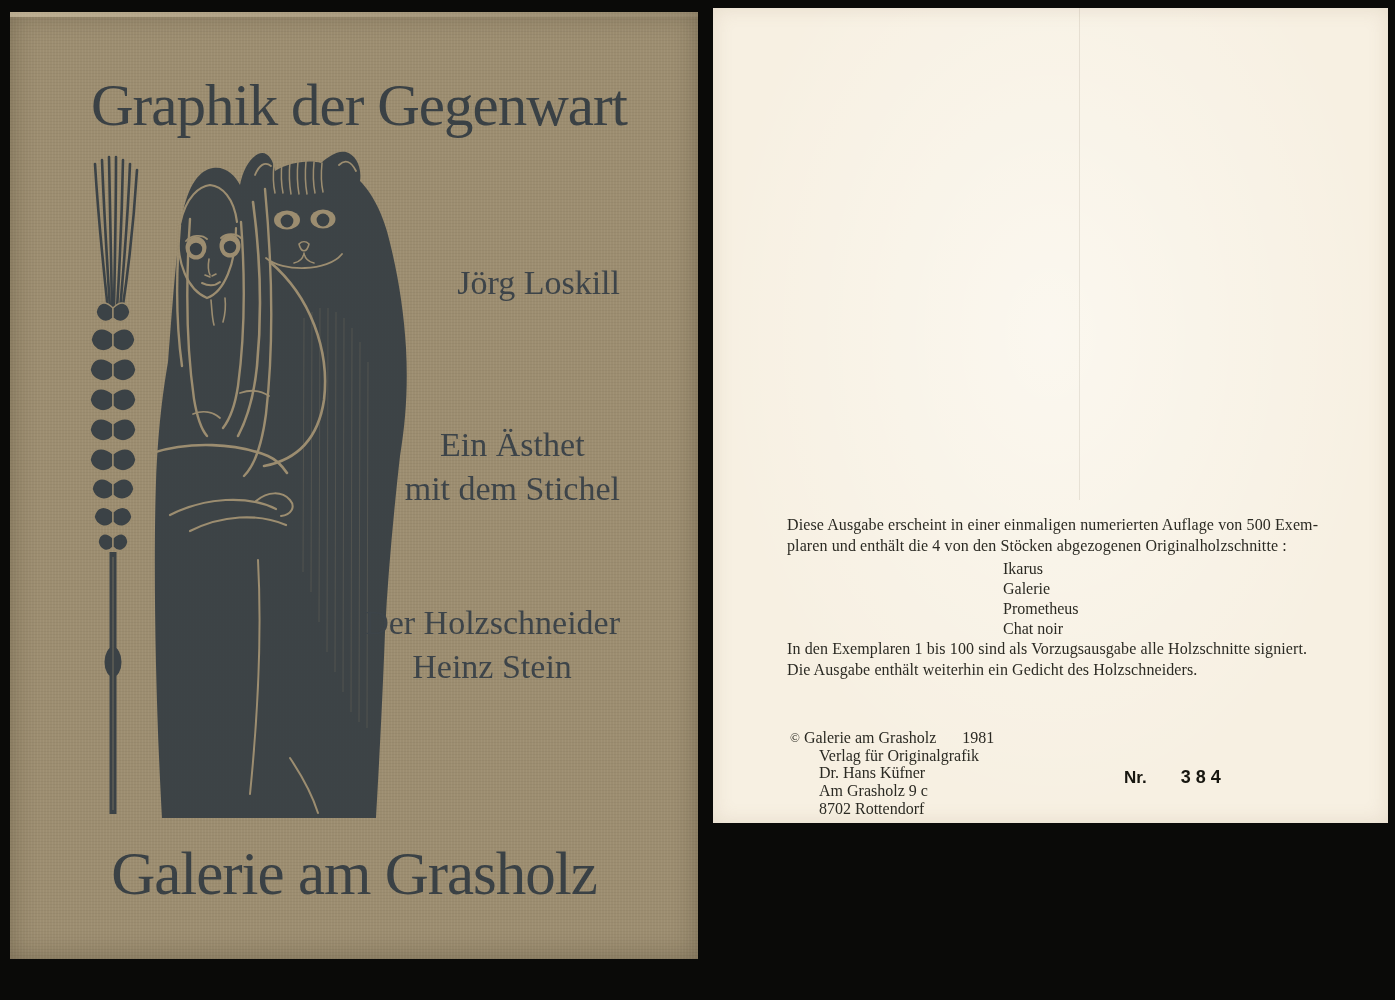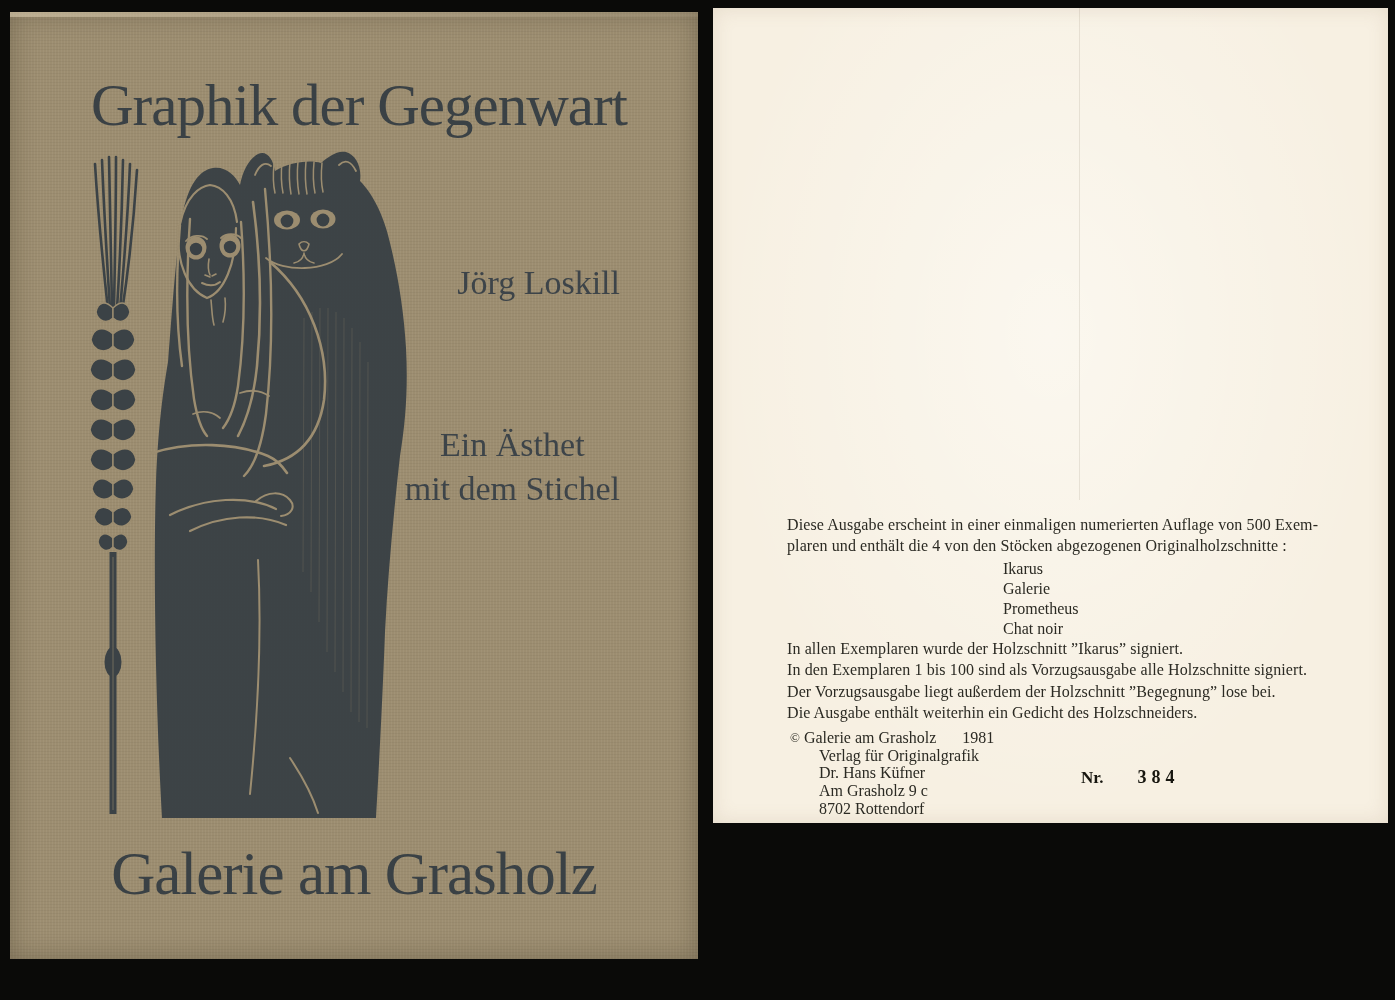--- a/index.html
+++ b/index.html
@@ -33,21 +33,21 @@
   .para{position:absolute;left:74px;font-size:16px;line-height:21.3px;letter-spacing:0.1px;white-space:nowrap;}
   .para1{top:506px;}
   .para2{top:630px;}
   .woodcut-list{position:absolute;left:250px;top:551px;font-size:16px;line-height:20px;margin-left:40px;}
   .imprint{position:absolute;left:77px;top:721px;font-size:16px;line-height:17.7px;}
   .imprint-first{white-space:nowrap;}
   .imprint-sym{display:inline-block;font-size:13px;vertical-align:1px;}
   .imprint-gallery{margin-left:4px;}
   .imprint-year{margin-left:26px;}
   .imprint-line{margin-left:29px;white-space:nowrap;}
-  .nr-row{position:absolute;left:368px;top:759px;font-family:Liberation Serif, serif;
+  .nr-row{position:absolute;left:411px;top:759px;font-family:Liberation Sans, sans-serif;
           color:#17160f;white-space:nowrap;}
   .nr-label{font-weight:bold;font-size:17px;}
   .nr-value{font-weight:600;font-size:18px;letter-spacing:5px;margin-left:34px;}
 </style>
 </head>
 <body>
 
 <div class="stage">
 
   <div class="cover">
@@ -191,43 +191,45 @@
       </g>
     </svg>
 
     <div class="cover-right-text author">Jörg Loskill</div>
 
     <div class="cover-right-text subtitle">
       <div>Ein Ästhet</div>
       <div>mit dem Stichel</div>
     </div>
 
+    <div class="cover-right-text role">
+      <div>Der Holzschneider</div>
+      <div>Heinz Stein</div>
+    </div>
 
     <div class="cover-title title-bottom">Galerie am Grasholz</div>
   </div>
 
   <div class="page">
     <div class="page-crease"></div>
 
     <div class="para para1">
       <div>Diese Ausgabe erscheint in einer einmaligen numerierten Auflage von 500 Exem-</div>
       <div>plaren und enthält die 4 von den Stöcken abgezogenen Originalholzschnitte :</div>
     </div>
 
     <div class="woodcut-list">
       <div>Ikarus</div>
       <div>Galerie</div>
       <div>Prometheus</div>
       <div>Chat noir</div>
     </div>
 
     <div class="para para2">
-      <div>In allen Exemplaren wurde der Holzschnitt ”Ikarus” signiert.</div>
       <div>In den Exemplaren 1 bis 100 sind als Vorzugsausgabe alle Holzschnitte signiert.</div>
-      <div>Der Vorzugsausgabe liegt außerdem der Holzschnitt ”Begegnung” lose bei.</div>
       <div>Die Ausgabe enthält weiterhin ein Gedicht des Holzschneiders.</div>
     </div>
 
     <div class="imprint">
       <div class="imprint-first">
         <span class="imprint-sym">©</span><span class="imprint-gallery">Galerie am Grasholz</span><span class="imprint-year">1981</span>
       </div>
       <div class="imprint-line">Verlag für Originalgrafik</div>
       <div class="imprint-line">Dr. Hans Küfner</div>
       <div class="imprint-line">Am Grasholz 9 c</div>

